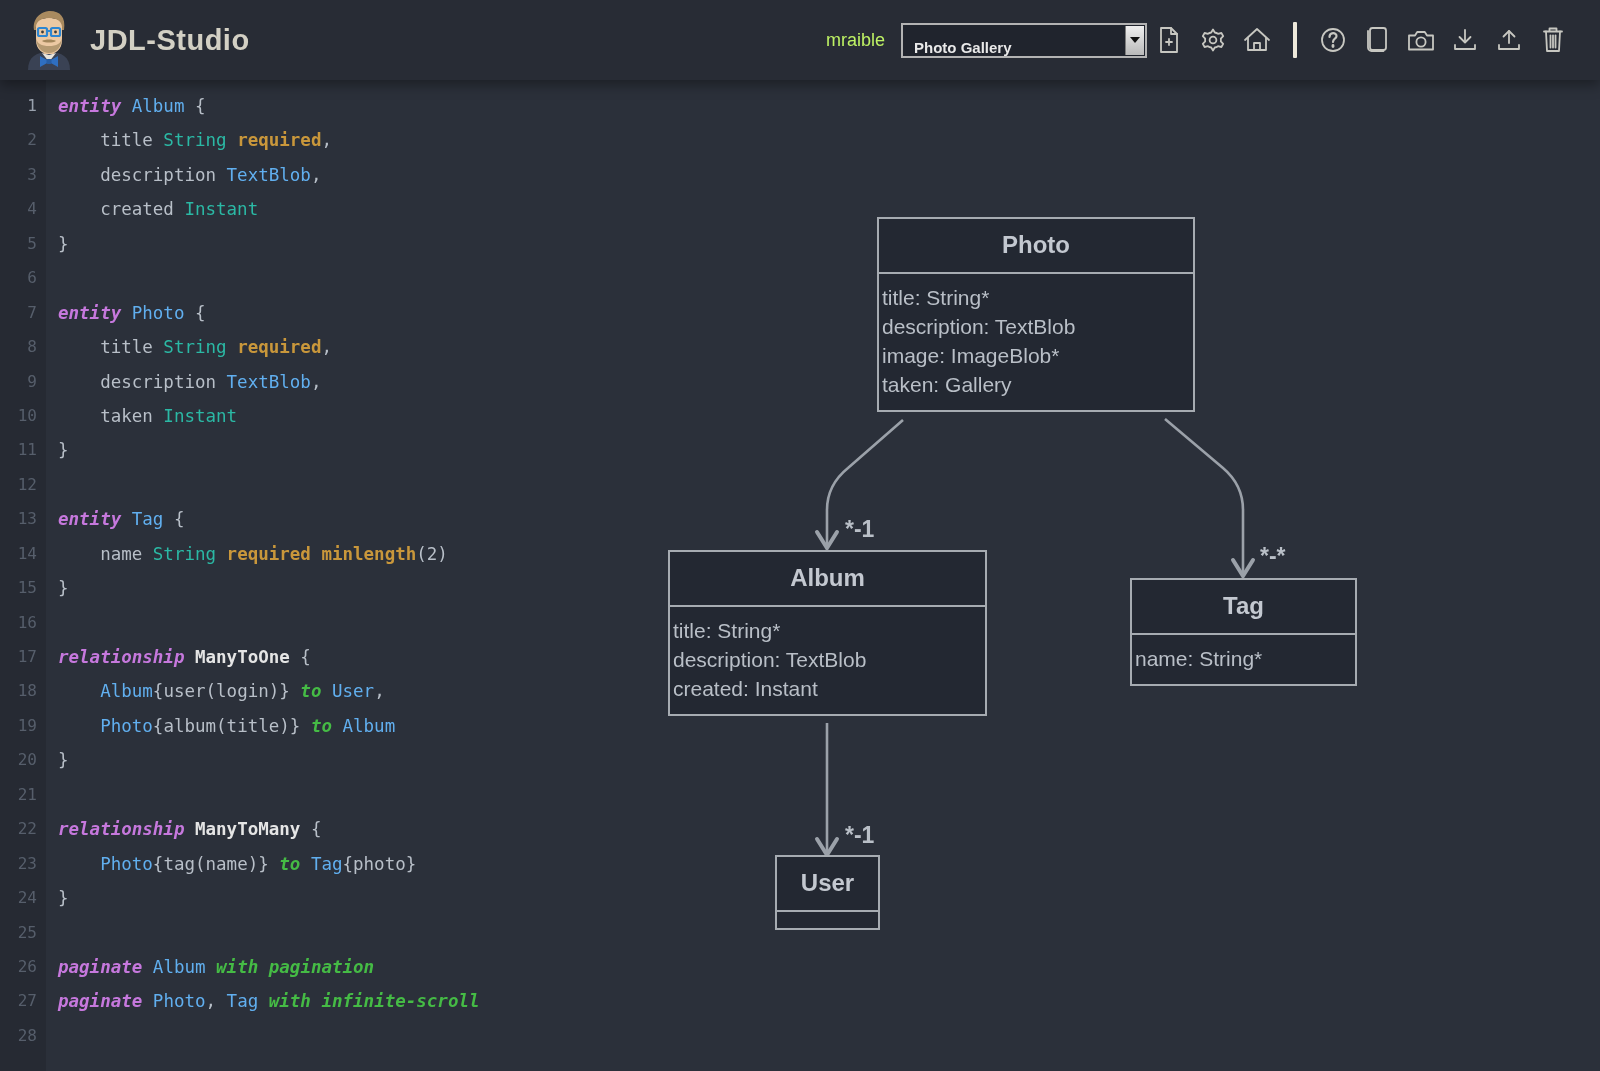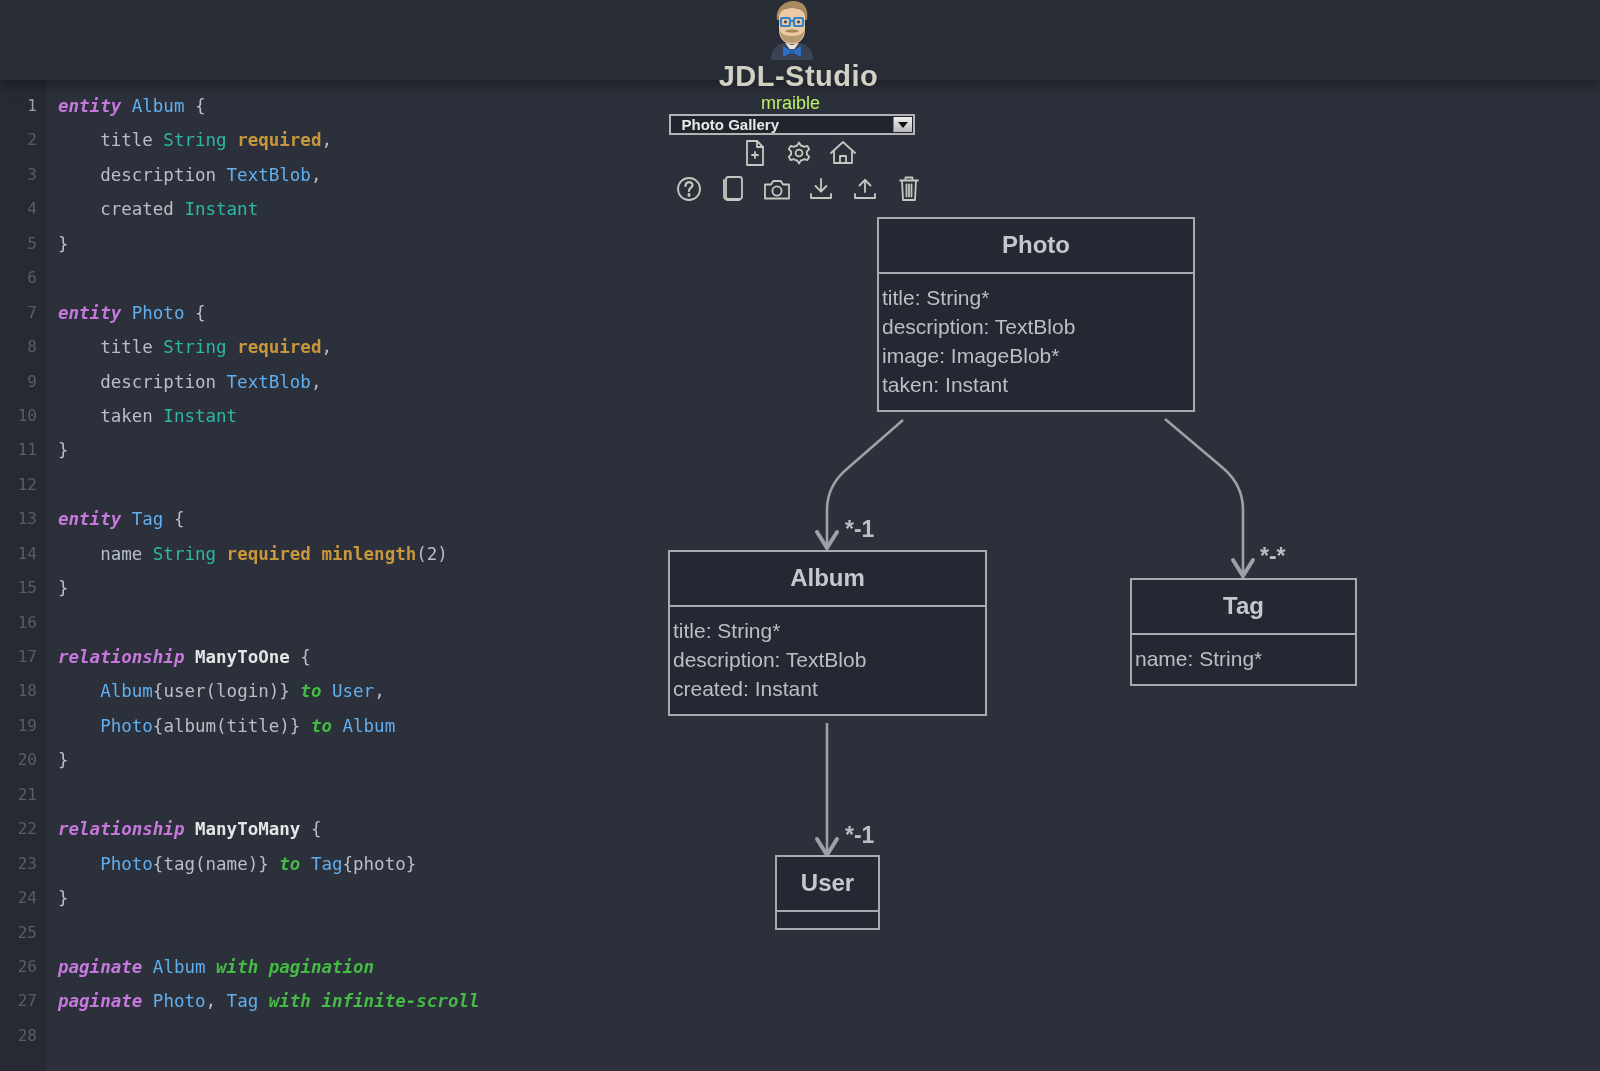--- a/index.html
+++ b/index.html
@@ -3,30 +3,30 @@
 <meta charset="utf-8">
 <style>
   * { margin:0; padding:0; box-sizing:border-box; }
   html,body { width:1600px; height:1071px; overflow:hidden; background:#2b303a;
               font-family:"Liberation Sans", sans-serif; }
 
   
   #header { position:absolute; top:0; left:0; width:1600px; height:80px;
             background:#282c35; display:flex; align-items:center;
             padding:0 25px 0 22px; z-index:30;
-            box-shadow:0 5px 12px rgba(0,0,0,0.35);flex-direction:column; }
+            box-shadow:0 5px 12px rgba(0,0,0,0.35); }
   #logo { width:54px; height:60px; margin-right:14px; flex:0 0 auto; }
   #app-title { color:#d3d0c4; font-size:29px; font-weight:bold; letter-spacing:0.5px; }
   #header-spacer { flex:1; }
   #username { color:#bef264; font-size:18px; font-weight:normal; margin-right:16px; cursor:pointer; }
 
   
   #jdl-select { position:relative; width:246px; height:35px; background:#20242d;
-                border:2px solid #b3b3b3; margin-right:14px; cursor:pointer;
-                display:flex; align-items:center; }
+                border:2px solid #b3b3b3; cursor:pointer;
+                display:flex; align-items:flex-end; }
   #jdl-select .sel-text { color:#e9e9e9; font-size:15px; font-weight:bold; padding-left:11px; }
   #jdl-select .sel-btn { position:absolute; right:1px; top:1px; bottom:1px; width:19px;
                 border-left:1px solid #7d7d7d;
                 background:linear-gradient(#efefef,#b9b9b9); display:flex;
                 align-items:center; justify-content:center; }
   #jdl-select .sel-btn .tri { width:0; height:0; border-left:5px solid transparent;
                 border-right:5px solid transparent; border-top:6px solid #111; }
 
   .tbtn { background:none; border:none; padding:0; margin:0 6px; cursor:pointer;
           width:32px; height:36px; display:flex; align-items:center; justify-content:center; }
@@ -260,21 +260,21 @@
     <text x="1260" y="484">*-*</text>
     <text x="845" y="763">*-1</text>
   </svg>
 
   <div class="ebox" id="box-photo">
     <div class="ebox-title">Photo</div>
     <div class="ebox-attrs">
         <div class="ebox-attr">title: String*</div>
         <div class="ebox-attr">description: TextBlob</div>
         <div class="ebox-attr">image: ImageBlob*</div>
-        <div class="ebox-attr">taken: Instant</div>
+        <div class="ebox-attr">taken: Gallery</div>
       </div>
   </div>
   <div class="ebox" id="box-album">
     <div class="ebox-title">Album</div>
     <div class="ebox-attrs">
         <div class="ebox-attr">title: String*</div>
         <div class="ebox-attr">description: TextBlob</div>
         <div class="ebox-attr">created: Instant</div>
       </div>
   </div>

